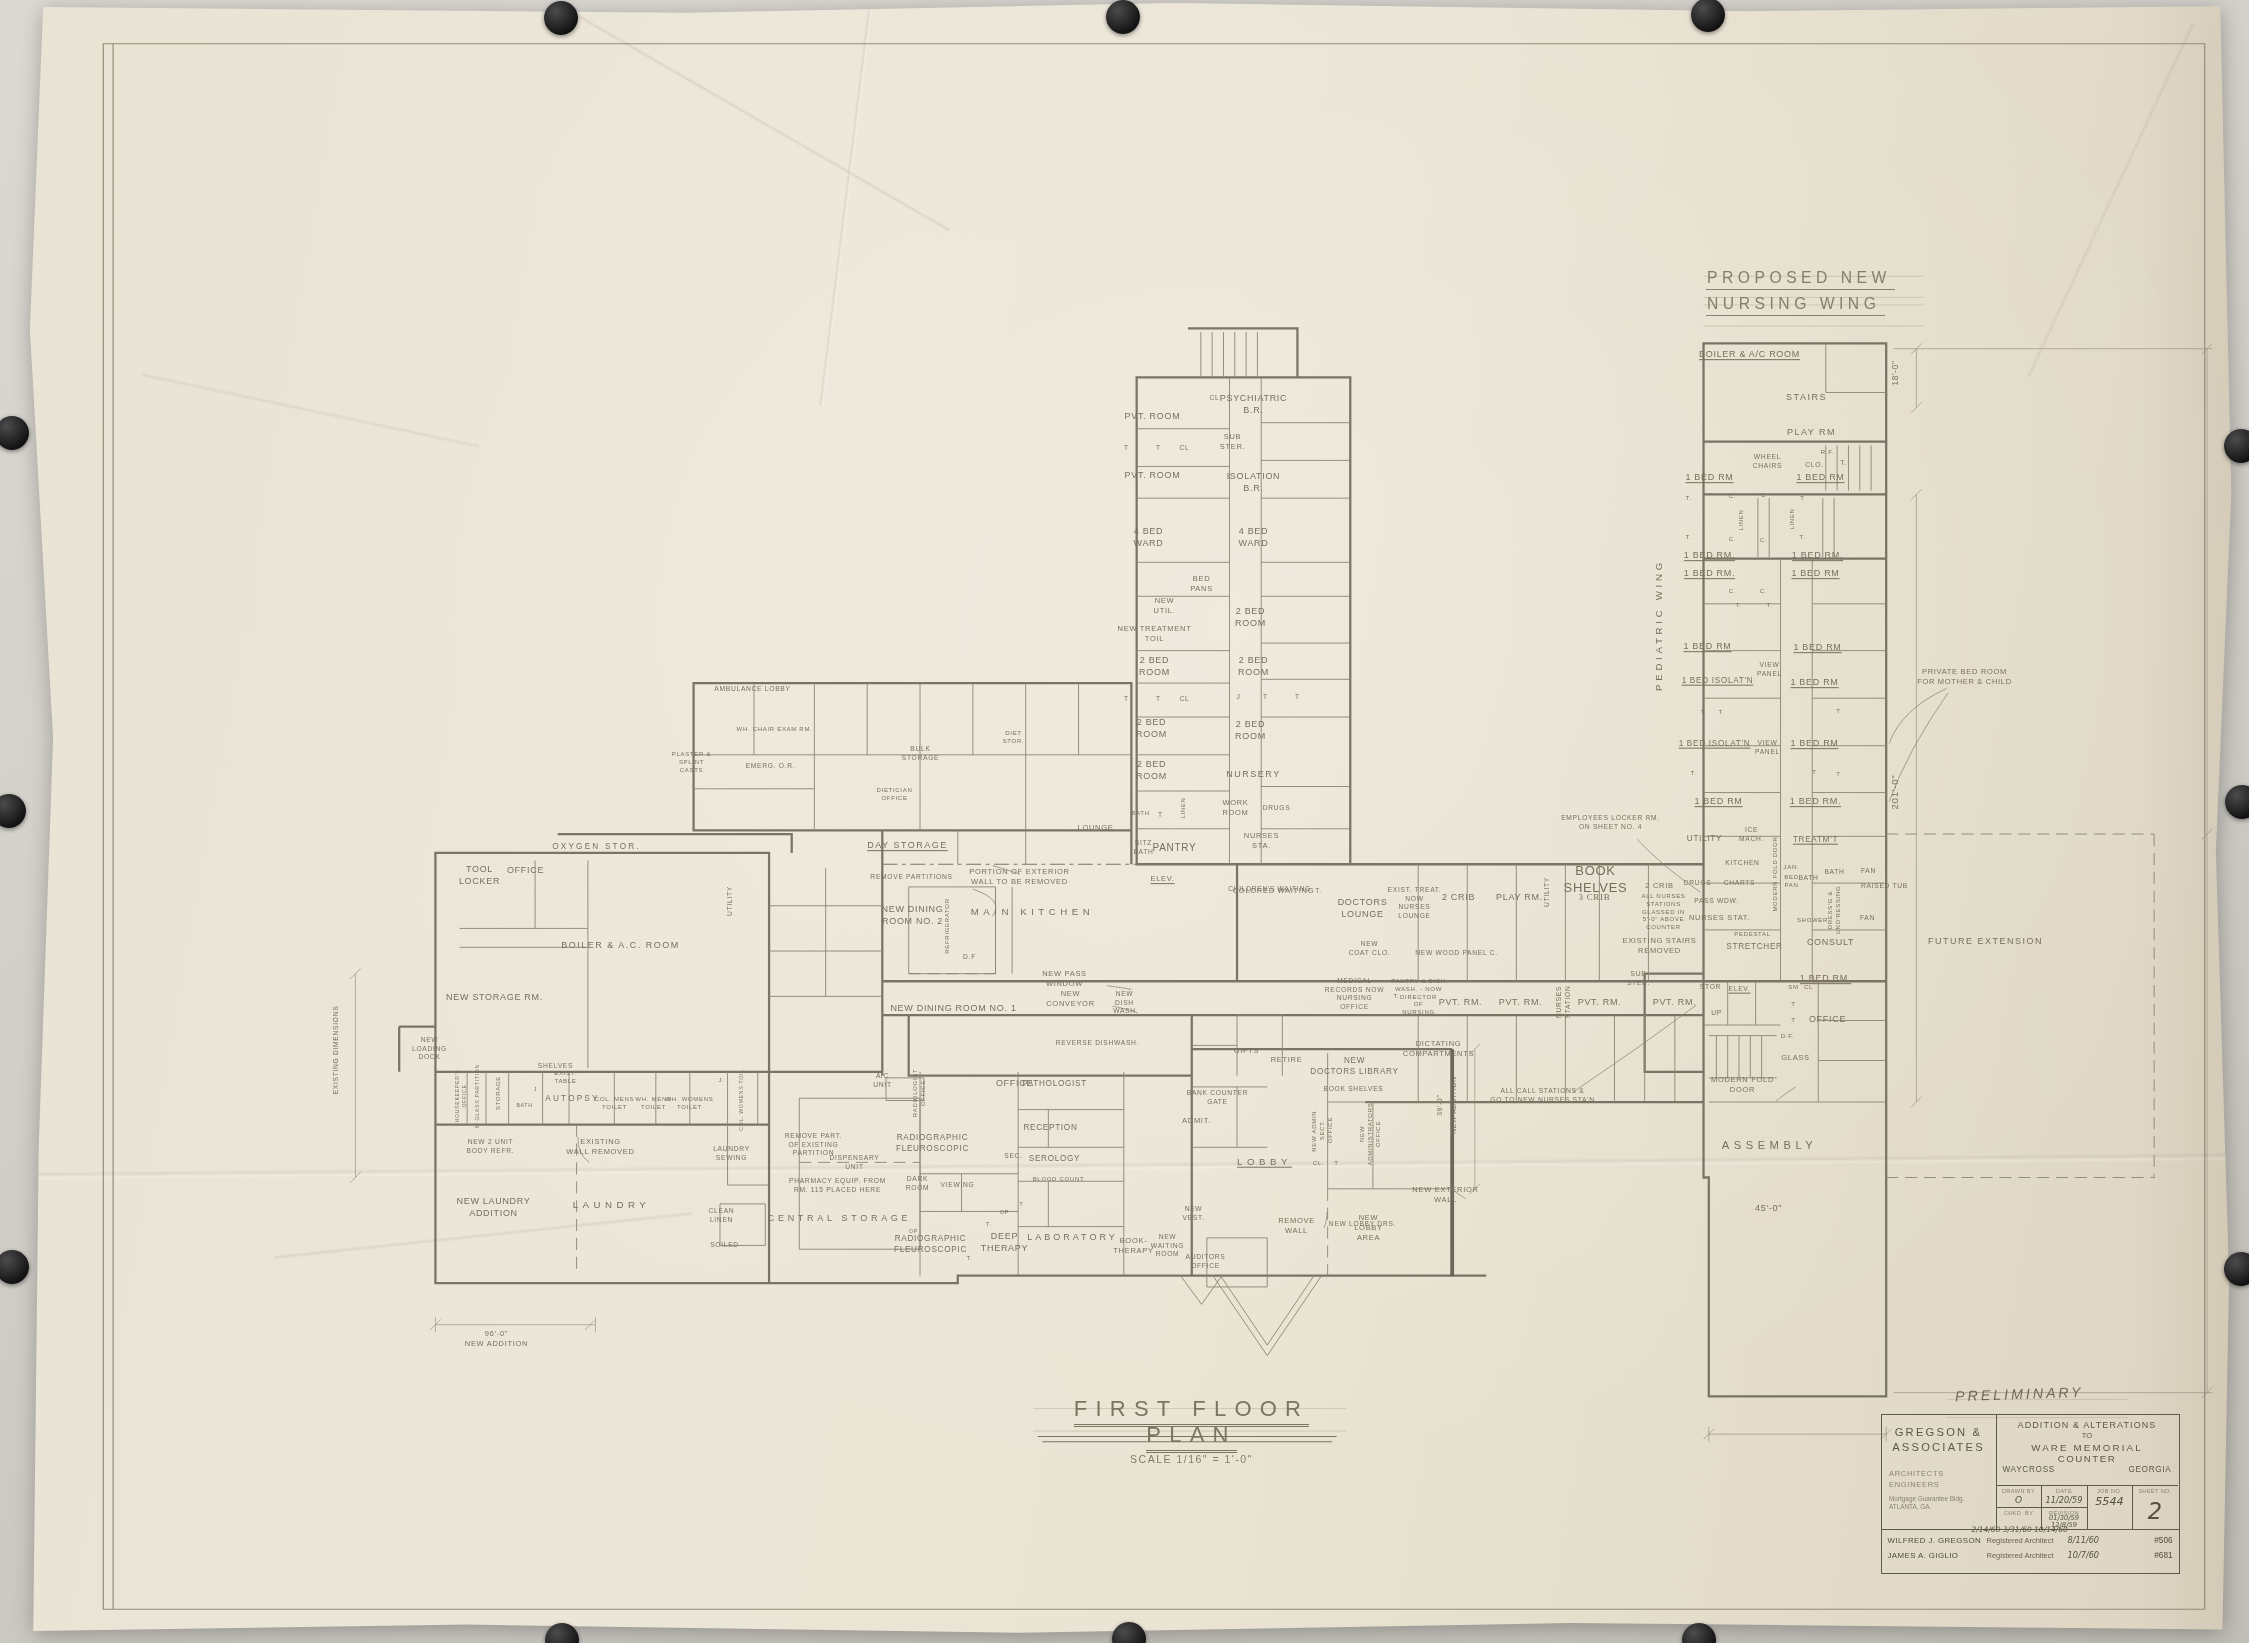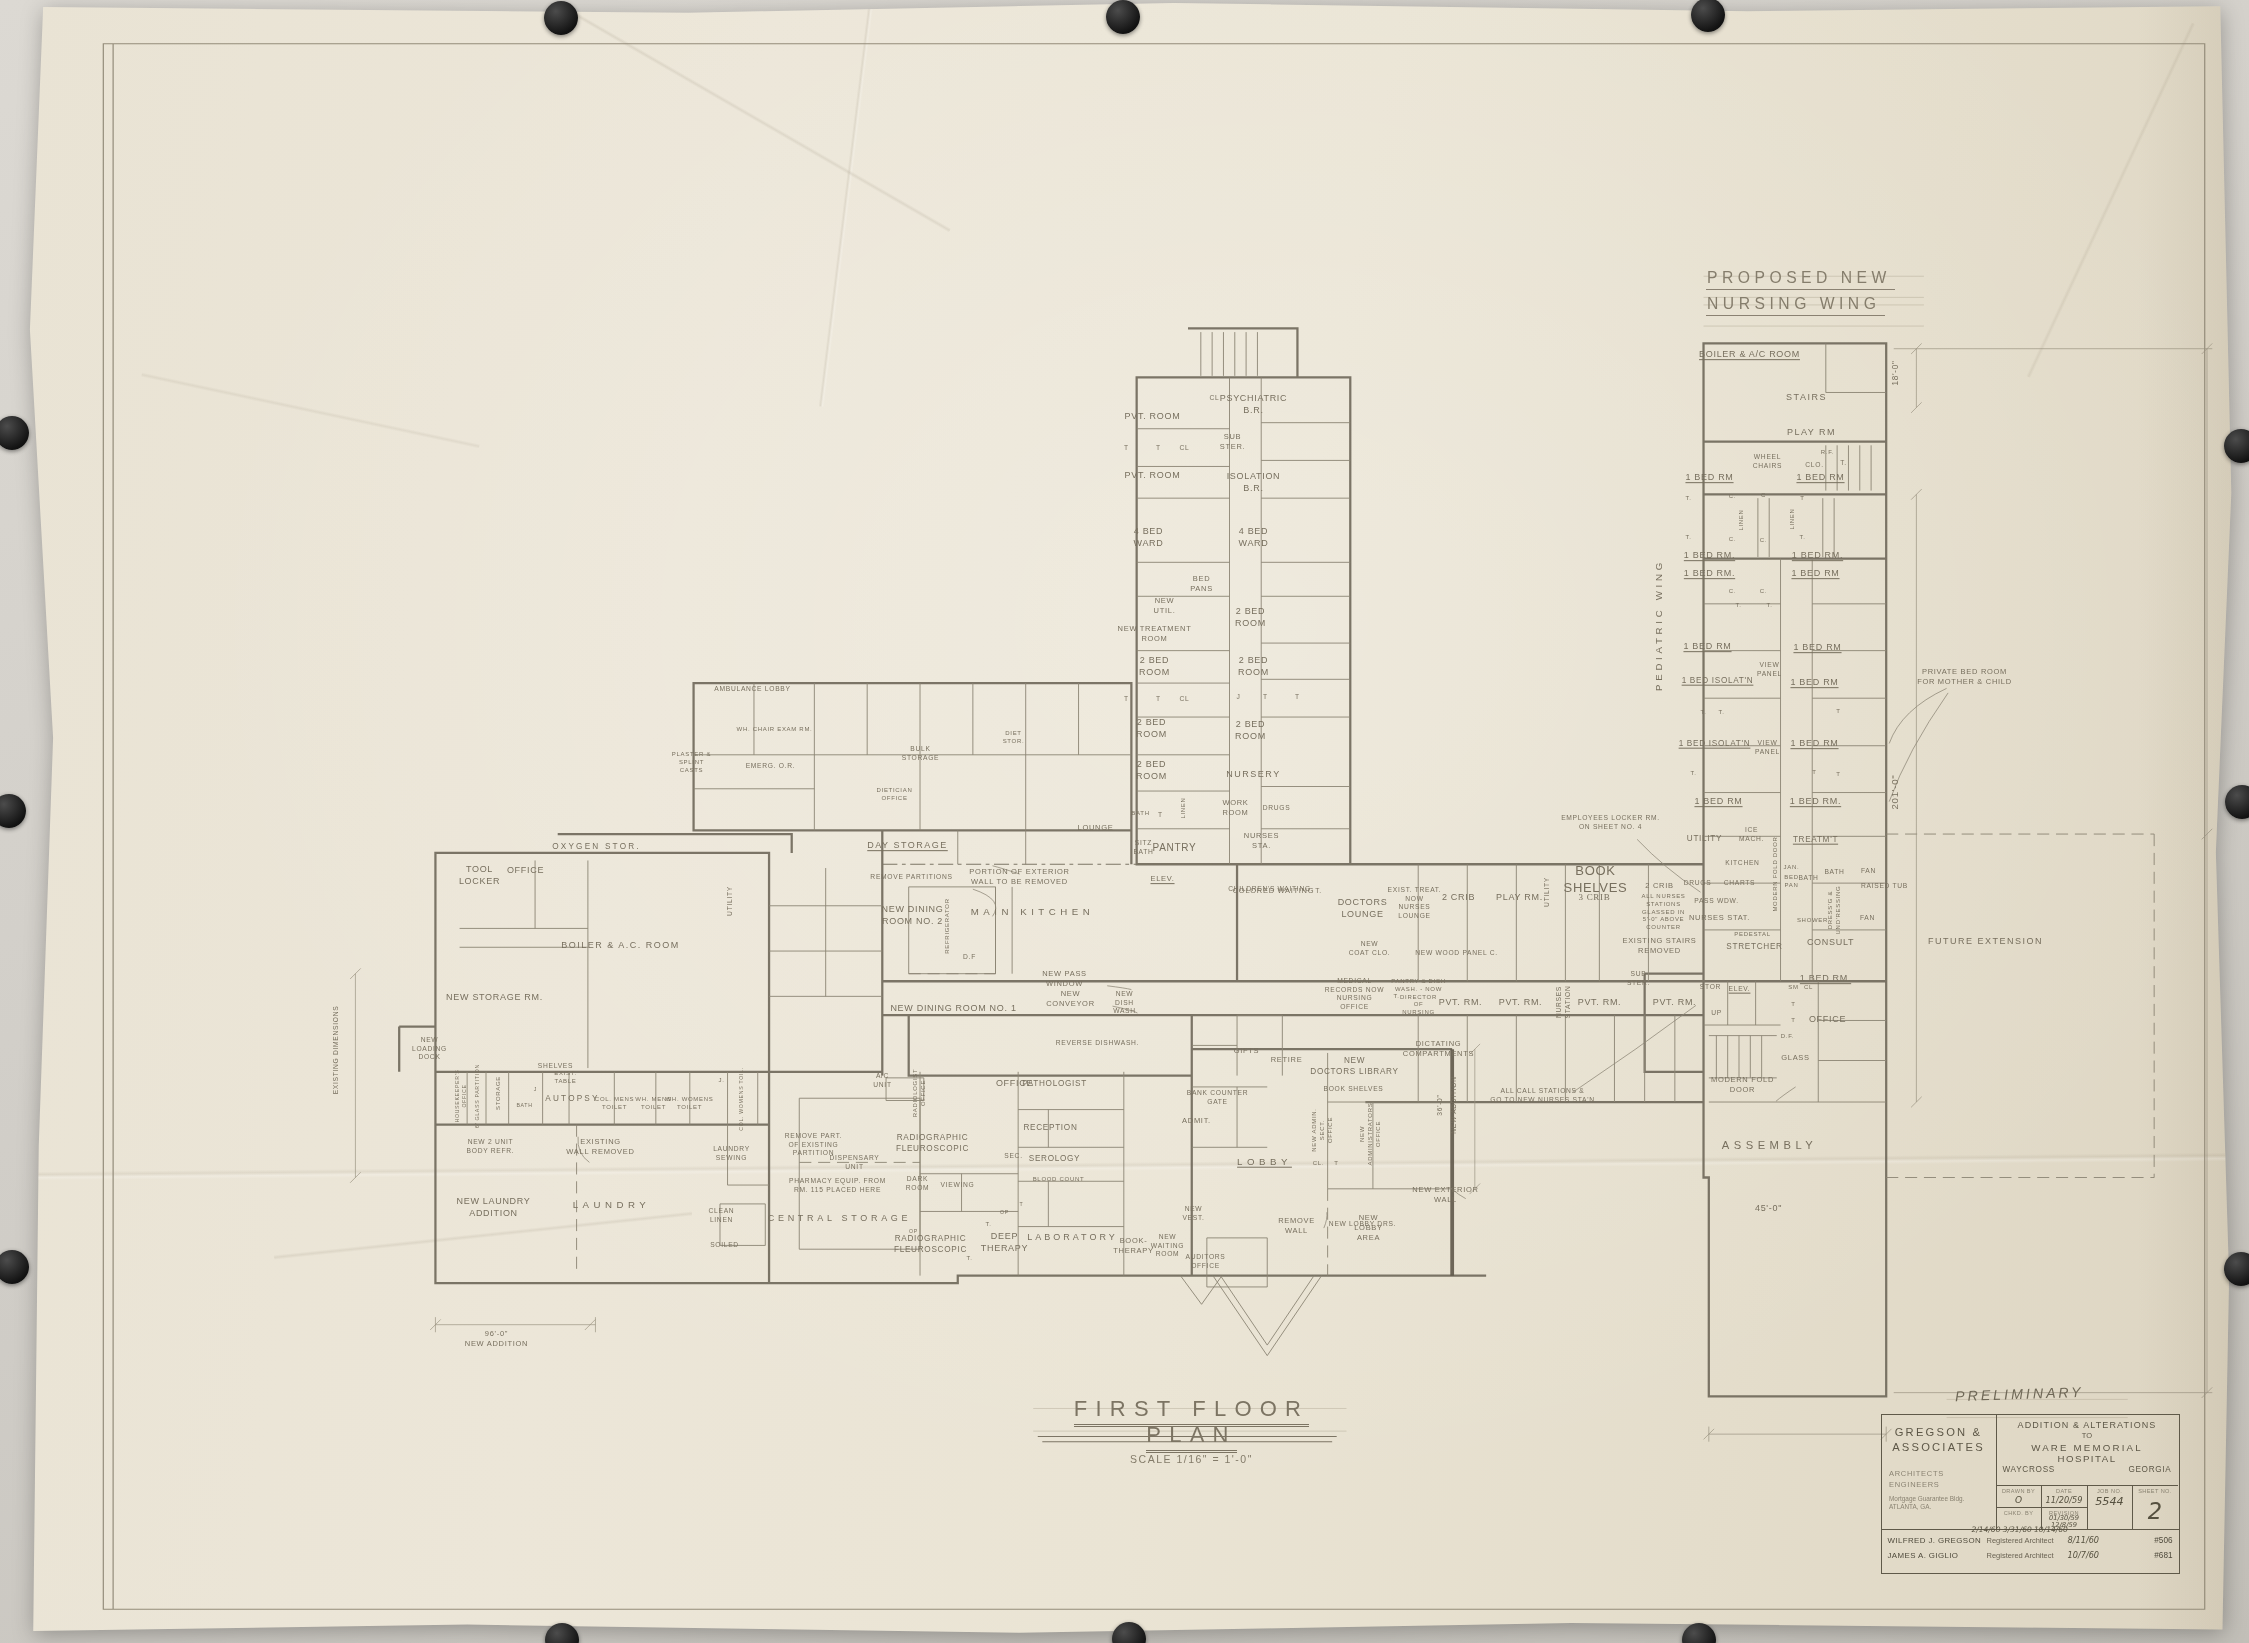--- a/index.html
+++ b/index.html
@@ -135,21 +135,21 @@
 WARD</div>
           <div class="plan-label" style="left: 1228px; top: 535px;">4 BED
 WARD</div>
           <div class="plan-label" style="font-size: 7.5px; left: 1176px; top: 581px;">BED
 PANS</div>
           <div class="plan-label" style="font-size: 7.5px; left: 1139px; top: 603px;">NEW
 UTIL.</div>
           <div class="plan-label" style="left: 1225px; top: 615px;">2 BED
 ROOM</div>
           <div class="plan-label" style="font-size: 7.5px; left: 1129px; top: 631px;">NEW TREATMENT
-ROOM</div>
+TOIL</div>
           <div class="plan-label" style="left: 1129px; top: 664px;">2 BED
 ROOM</div>
           <div class="plan-label" style="left: 1228px; top: 664px;">2 BED
 ROOM</div>
           <div class="plan-label" style="font-size: 6.7px; left: 1101px; top: 696px;">T</div>
           <div class="plan-label" style="font-size: 6.7px; left: 1133px; top: 696px;">T</div>
           <div class="plan-label" style="font-size: 6.7px; left: 1159px; top: 696px;">CL</div>
           <div class="plan-label" style="font-size: 6.7px; left: 1213px; top: 694px;">J</div>
           <div class="plan-label" style="font-size: 6.7px; left: 1240px; top: 694px;">T</div>
           <div class="plan-label" style="font-size: 6.7px; left: 1272px; top: 694px;">T</div>
@@ -476,21 +476,21 @@
           <div class="f2">ASSOCIATES</div>
           <div class="r first">ARCHITECTS</div>
           <div class="r">ENGINEERS</div>
           <div class="a" style="margin-top:6px;">Mortgage Guarantee Bldg.</div>
           <div class="a">ATLANTA, GA.</div>
         </div>
         <div class="tb-proj">
           <div class="p1">ADDITION &amp; ALTERATIONS</div>
           <div class="p2">TO</div>
           <div class="p3">WARE MEMORIAL</div>
-          <div class="p4">HOSPITAL</div>
+          <div class="p4">COUNTER</div>
           <div class="tb-citystate">
             <span>WAYCROSS</span>
             <span>GEORGIA</span>
           </div>
         </div>
         <div class="tb-fields">
           <div class="tb-col" style="width:45px;">
             <div class="tb-lab">DRAWN BY</div>
             <div class="tb-val hand">O</div>
             <div class="tb-row2">

